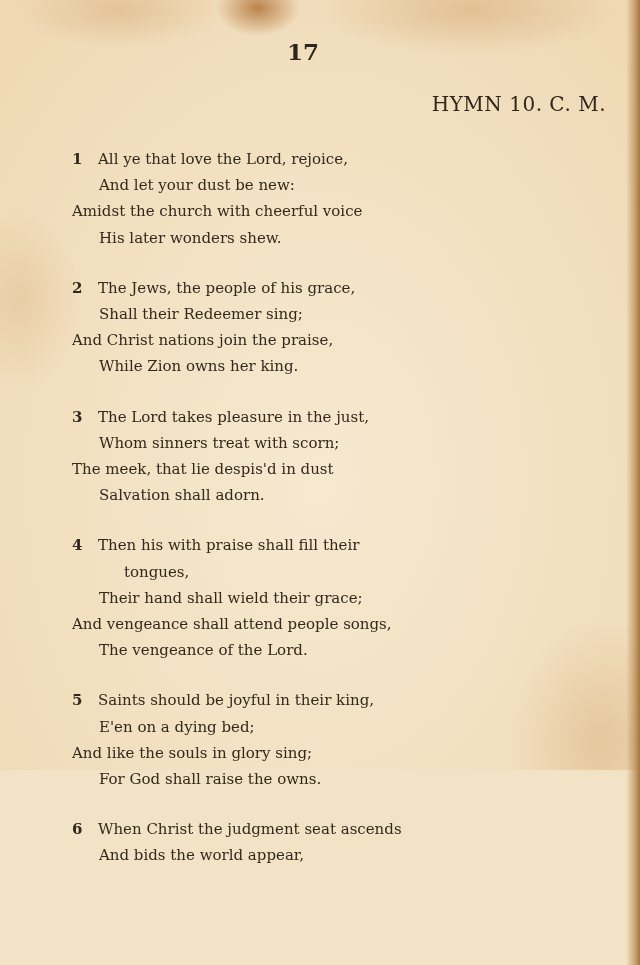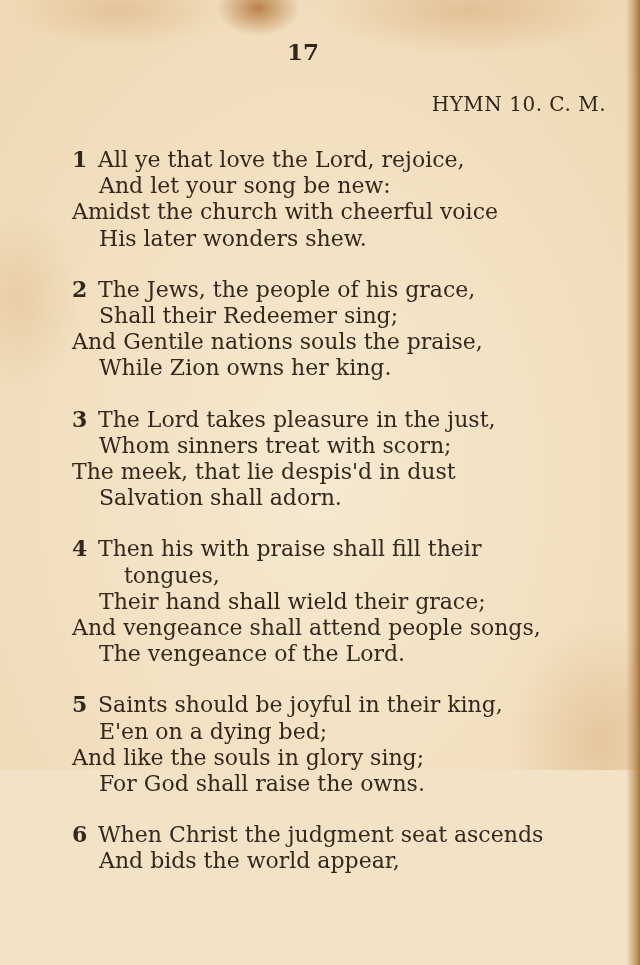--- a/index.html
+++ b/index.html
@@ -29,50 +29,50 @@
     position: absolute; top: 38px; left: 0; width: 606px; text-align: center;
     font-size: 23px; font-weight: bold; color: #2e251b;
   }
   .hymn-title {
     position: absolute; top: 92px; left: 0; width: 606px; text-align: right;
     font-size: 20px; letter-spacing: 0.5px; color: #2e251b;
   }
   .verses { position: absolute; top: 146px; left: 72px; width: 470px; }
   .verse { margin-bottom: 24px; }
   .line {
-    font-size: 22px; line-height: 26.2px; white-space: nowrap; color: #33281d;
+    font-size: 15px; line-height: 26.2px; white-space: nowrap; color: #33281d;
   }
   .line.first { padding-left: 0; }
   .line.indent { padding-left: 27px; }
   .line.indent2 { padding-left: 52px; }
   .line.flush { padding-left: 0; }
   .num { font-weight: bold; display: inline-block; width: 26px; }
 </style>
 </head>
 <body>
 
 <div class="page">
   <div class="edge-right"></div>
 
   <div class="page-number">17</div>
   <div class="hymn-title">HYMN 10.  C. M.</div>
 
   <div class="verses">
 
     <div class="verse">
       <div class="line first"><span class="num">1</span><span>All ye that love the Lord, rejoice,</span></div>
-      <div class="line indent">And let your song be new:</div>
+      <div class="line indent">And let your dust be new:</div>
       <div class="line flush">Amidst the church with cheerful voice</div>
       <div class="line indent">His later wonders shew.</div>
     </div>
 
     <div class="verse">
       <div class="line first"><span class="num">2</span><span>The Jews, the people of his grace,</span></div>
       <div class="line indent">Shall their Redeemer sing;</div>
-      <div class="line flush">And Gentile nations souls the praise,</div>
+      <div class="line flush">And Christ nations join the praise,</div>
       <div class="line indent">While Zion owns her king.</div>
     </div>
 
     <div class="verse">
       <div class="line first"><span class="num">3</span><span>The Lord takes pleasure in the just,</span></div>
       <div class="line indent">Whom sinners treat with scorn;</div>
       <div class="line flush">The meek, that lie despis'd in dust</div>
       <div class="line indent">Salvation shall adorn.</div>
     </div>
 

